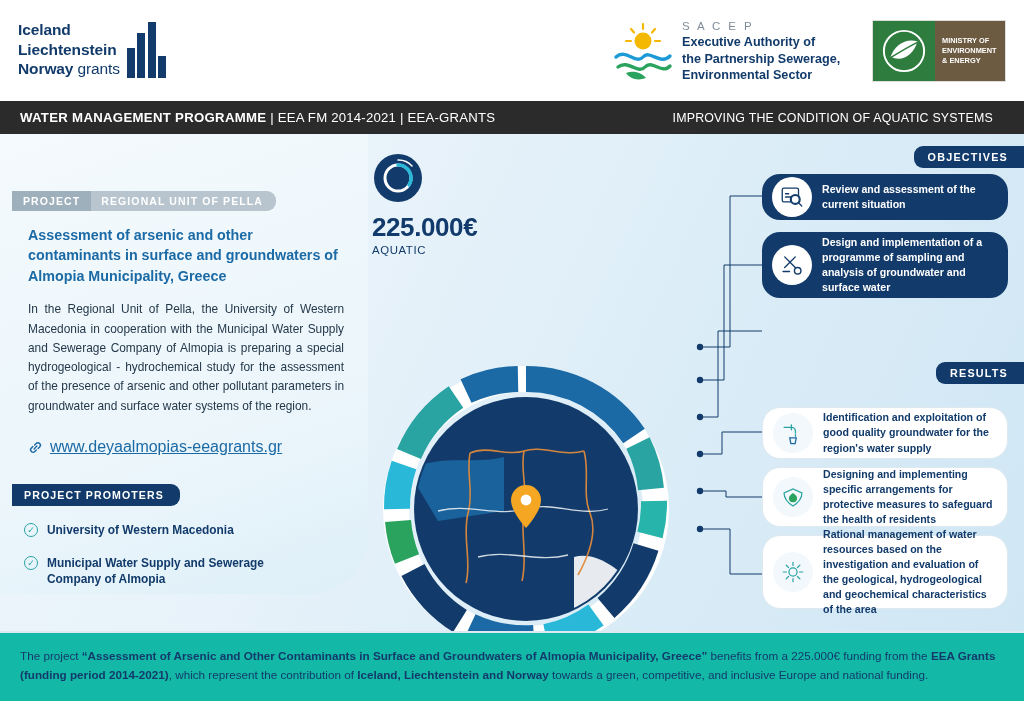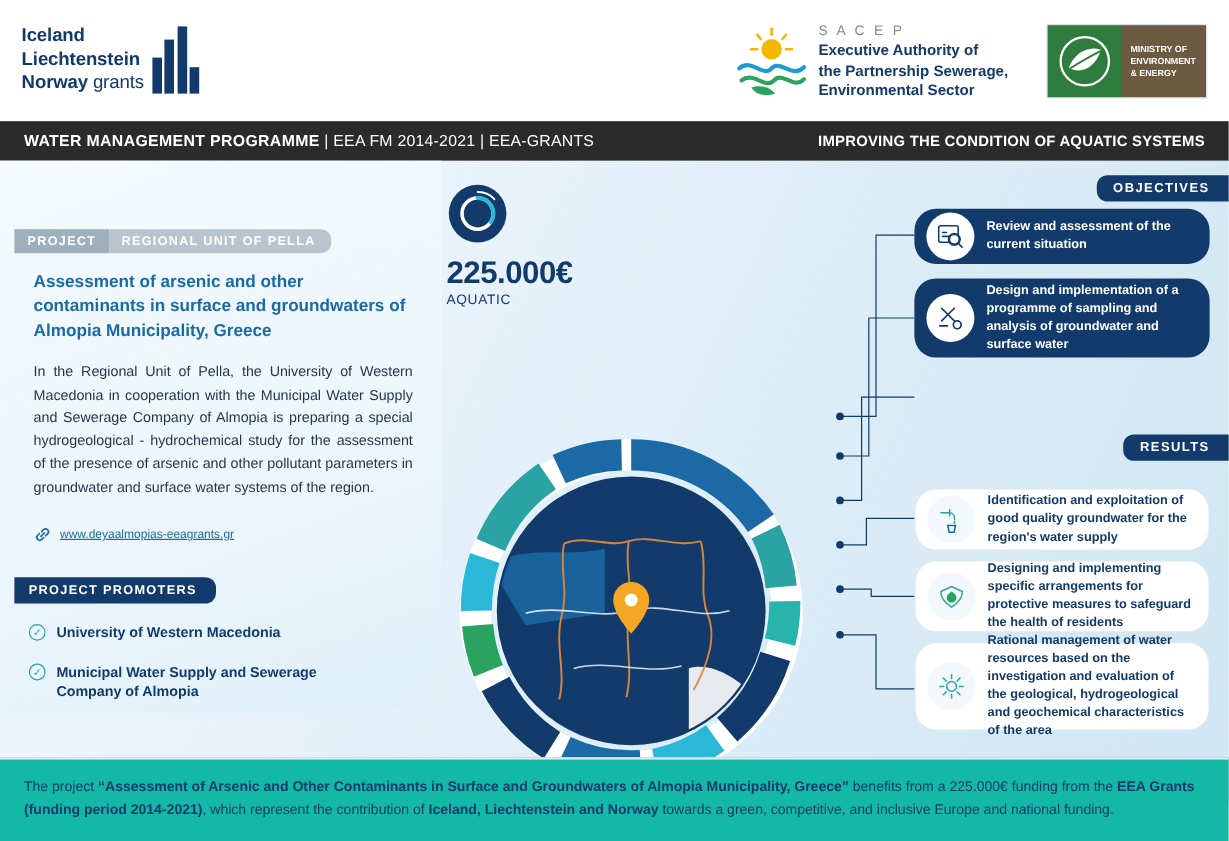--- a/index.html
+++ b/index.html
@@ -70,22 +70,22 @@
   
   .title-bar {
     height: 33px; background: #2b2b2b; color: #ffffff;
     display: flex; align-items: center; position: relative;
   }
   .title-left {
     padding-left: 20px; font-size: 13.2px; letter-spacing: 0.2px;
   }
   .title-left b { font-weight: bold; letter-spacing: 0.3px; }
   .title-right {
-    position: absolute; right: 20px; font-size: 12.4px;
-    font-weight: bold; letter-spacing: 0.2px;
+    position: absolute; right: 31px; font-size: 12.4px;
+    font-weight: normal; letter-spacing: 0.2px;
   }
 
   
   .main {
     position: relative; height: 537px;
     background: linear-gradient(115deg, #eef6fb 0%, #e7f2fa 35%, #dcedf7 60%, #cfe6f4 100%);
   }
 
   
   .project-card {
@@ -106,21 +106,21 @@
   .project-title {
     margin: 14px 22px 0 28px;
     color: #1b6aa5; font-size: 14.3px; font-weight: bold; line-height: 1.43;
   }
   .project-desc {
     margin: 14px 24px 0 28px; color: #24384a;
     font-size: 11.9px; line-height: 1.62; text-align: justify;
   }
   .project-link {
     margin: 22px 0 0 28px; display: flex; align-items: center;
-    color: #1b6aa5; font-size: 10px;
+    color: #1b6aa5; font-size: 16px;
   }
   .link-icon {
     width: 15px; height: 15px; margin-right: 7px; color: #1b6aa5;
     display: inline-flex; align-items: center; justify-content: center;
   }
 
   .promoters-tag {
     margin: 28px 0 0 12px; display: inline-block;
     background: #123b6b; color: #ffffff; font-size: 10.6px; font-weight: bold;
     letter-spacing: 1.1px; padding: 5px 16px 5px 12px;

